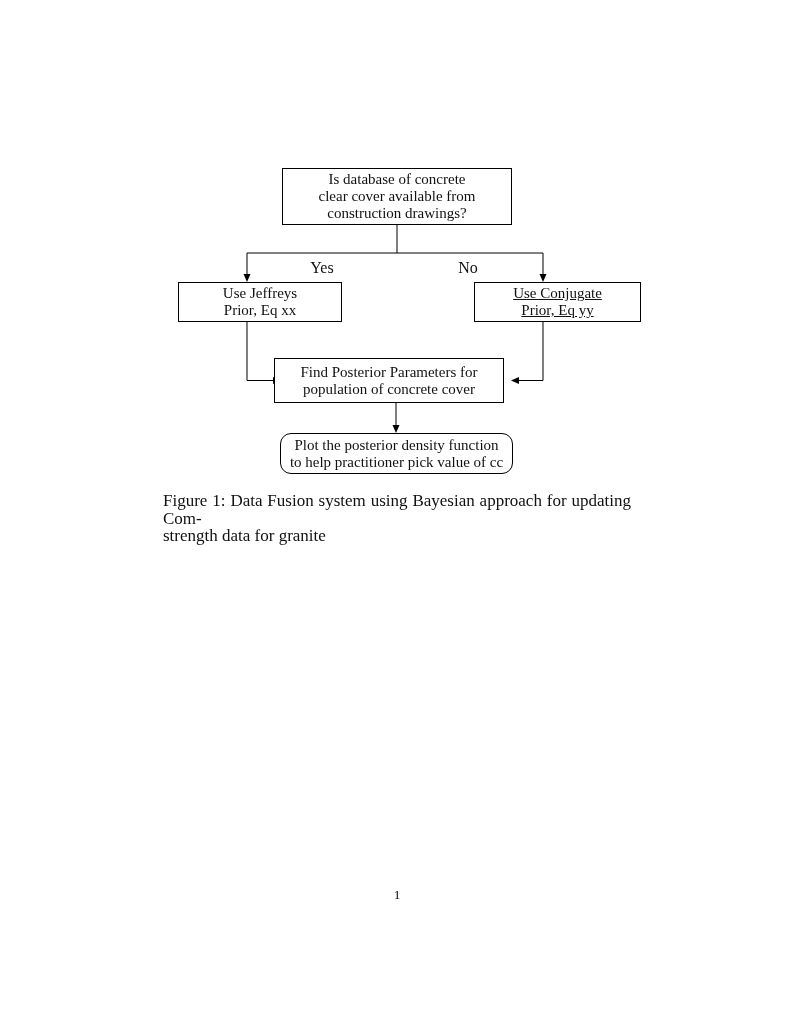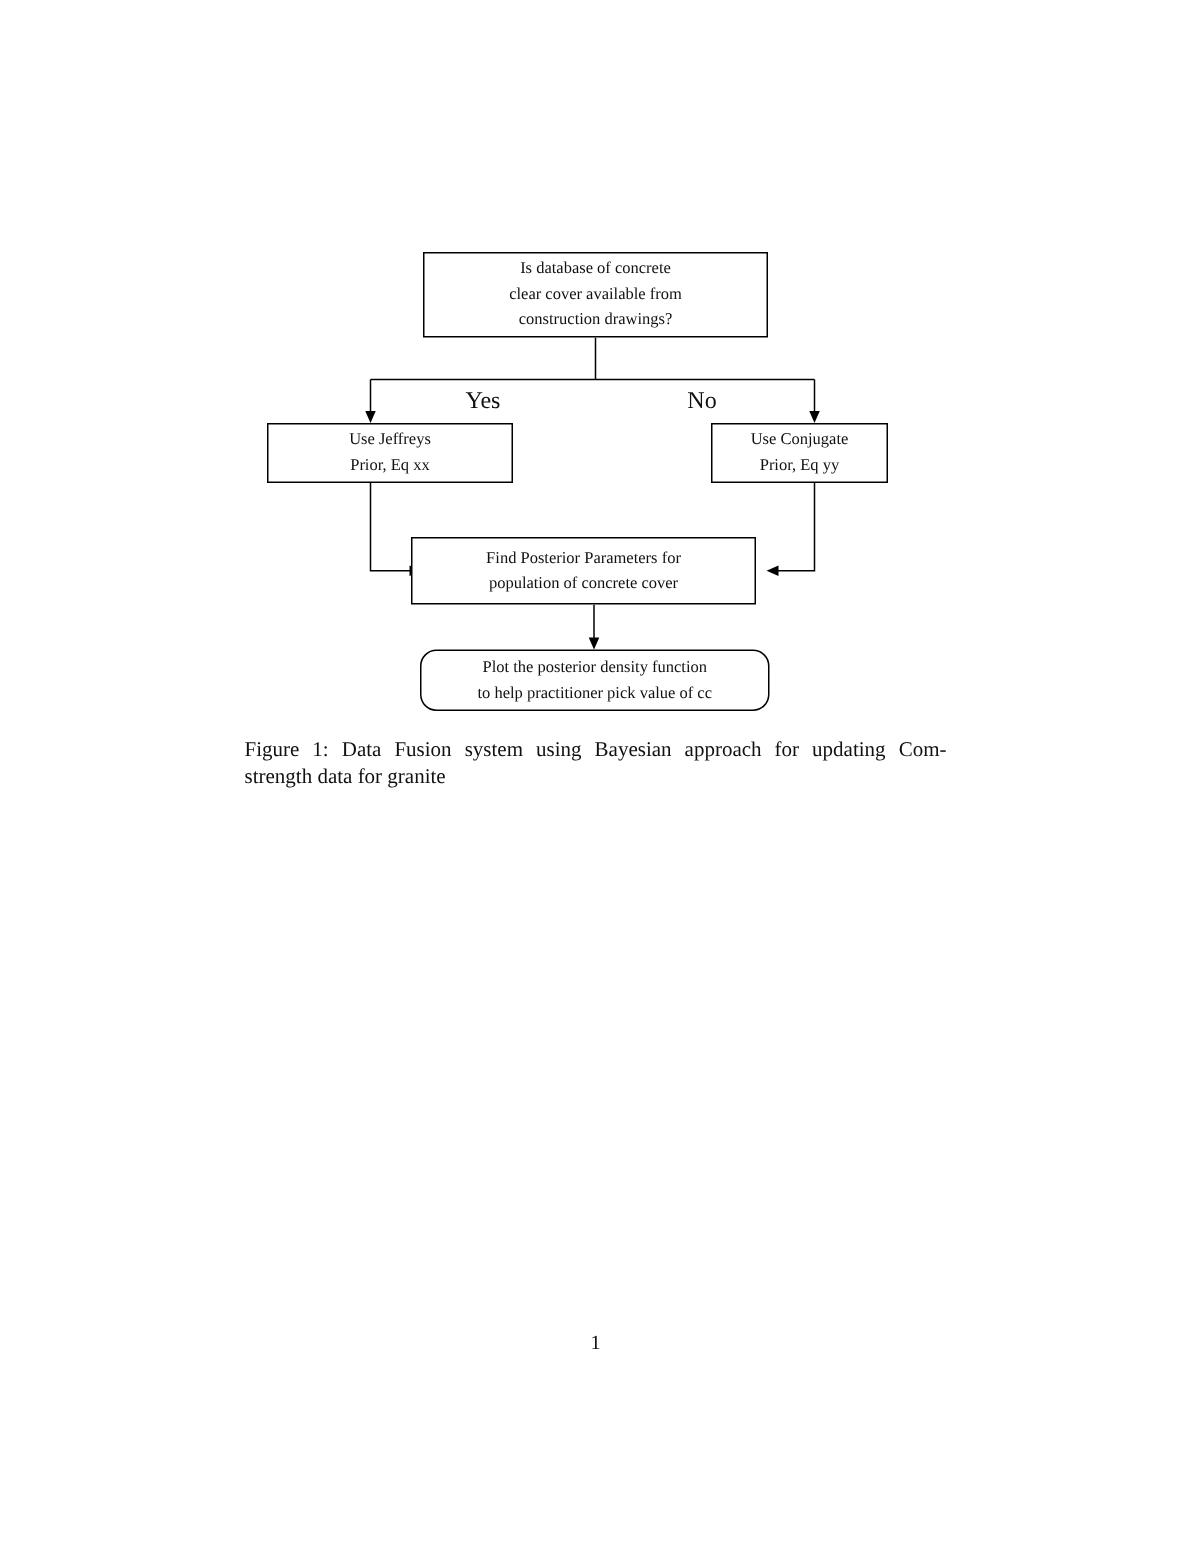--- a/index.html
+++ b/index.html
@@ -26,45 +26,45 @@
   }
   .node {
     position: absolute;
     border: 1px solid #000000;
     background: #ffffff;
     display: flex;
     align-items: center;
     justify-content: center;
     text-align: center;
     white-space: pre-line;
-    font-size: 11px;
+    font-size: 15px;
     line-height: 17px;
     box-sizing: border-box;
   }
   .node-decision { left: 282px; top: 168px; width: 230px; height: 57px; }
   .node-jeffreys { left: 178px; top: 282px; width: 164px; height: 40px; }
-  .node-conjugate { left: 474px; top: 282px; width: 118px; height: 40px; }
+  .node-conjugate { left: 474px; top: 282px; width: 167px; height: 40px; text-decoration: underline; }
   .node-posterior { left: 274px; top: 358px; width: 230px; height: 45px; }
   .node-plot     { left: 280px; top: 433px; width: 233px; height: 41px; border-radius: 11px; }
   .branch-label {
     position: absolute;
     font-size: 16px;
     line-height: 15px;
     text-align: center;
     width: 50px;
     margin-top: 24px;
   }
   .branch-yes { left: 297px; top: 236px; }
   .branch-no  { left: 443px; top: 236px; }
   .caption {
     position: absolute;
     left: 163px;
     top: 492px;
     width: 468px;
-    font-size: 14px;
+    font-size: 17px;
     line-height: 17.5px;
   }
   .caption-line {
     text-align: justify;
     text-align-last: justify;
   }
   .caption-line.last {
     text-align: left;
     text-align-last: left;
   }

